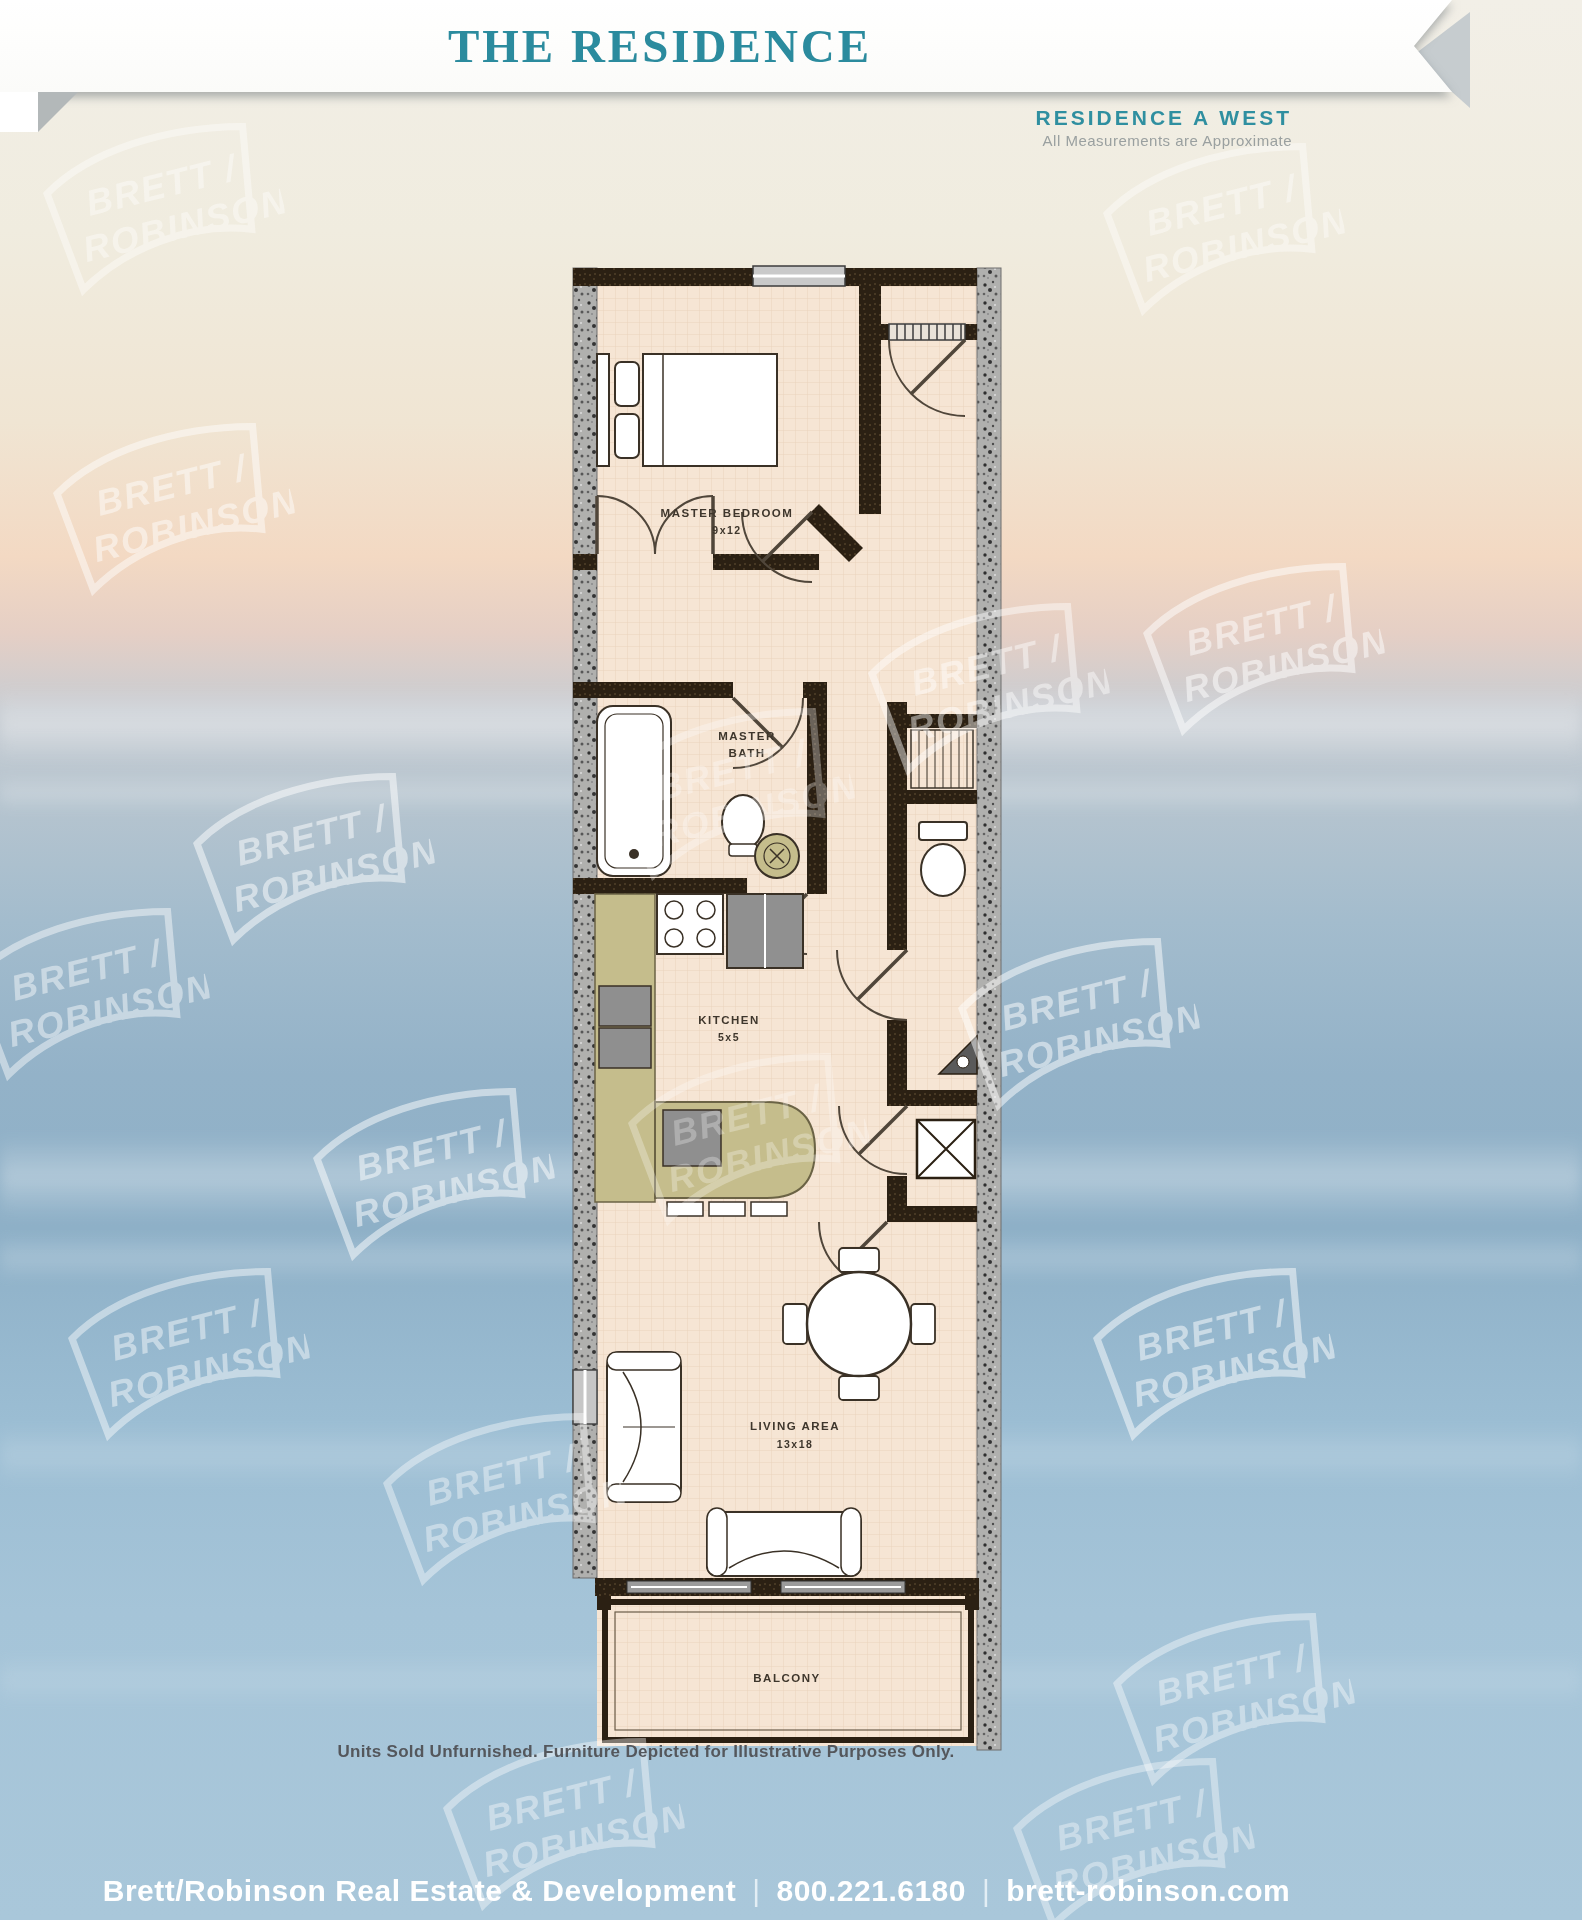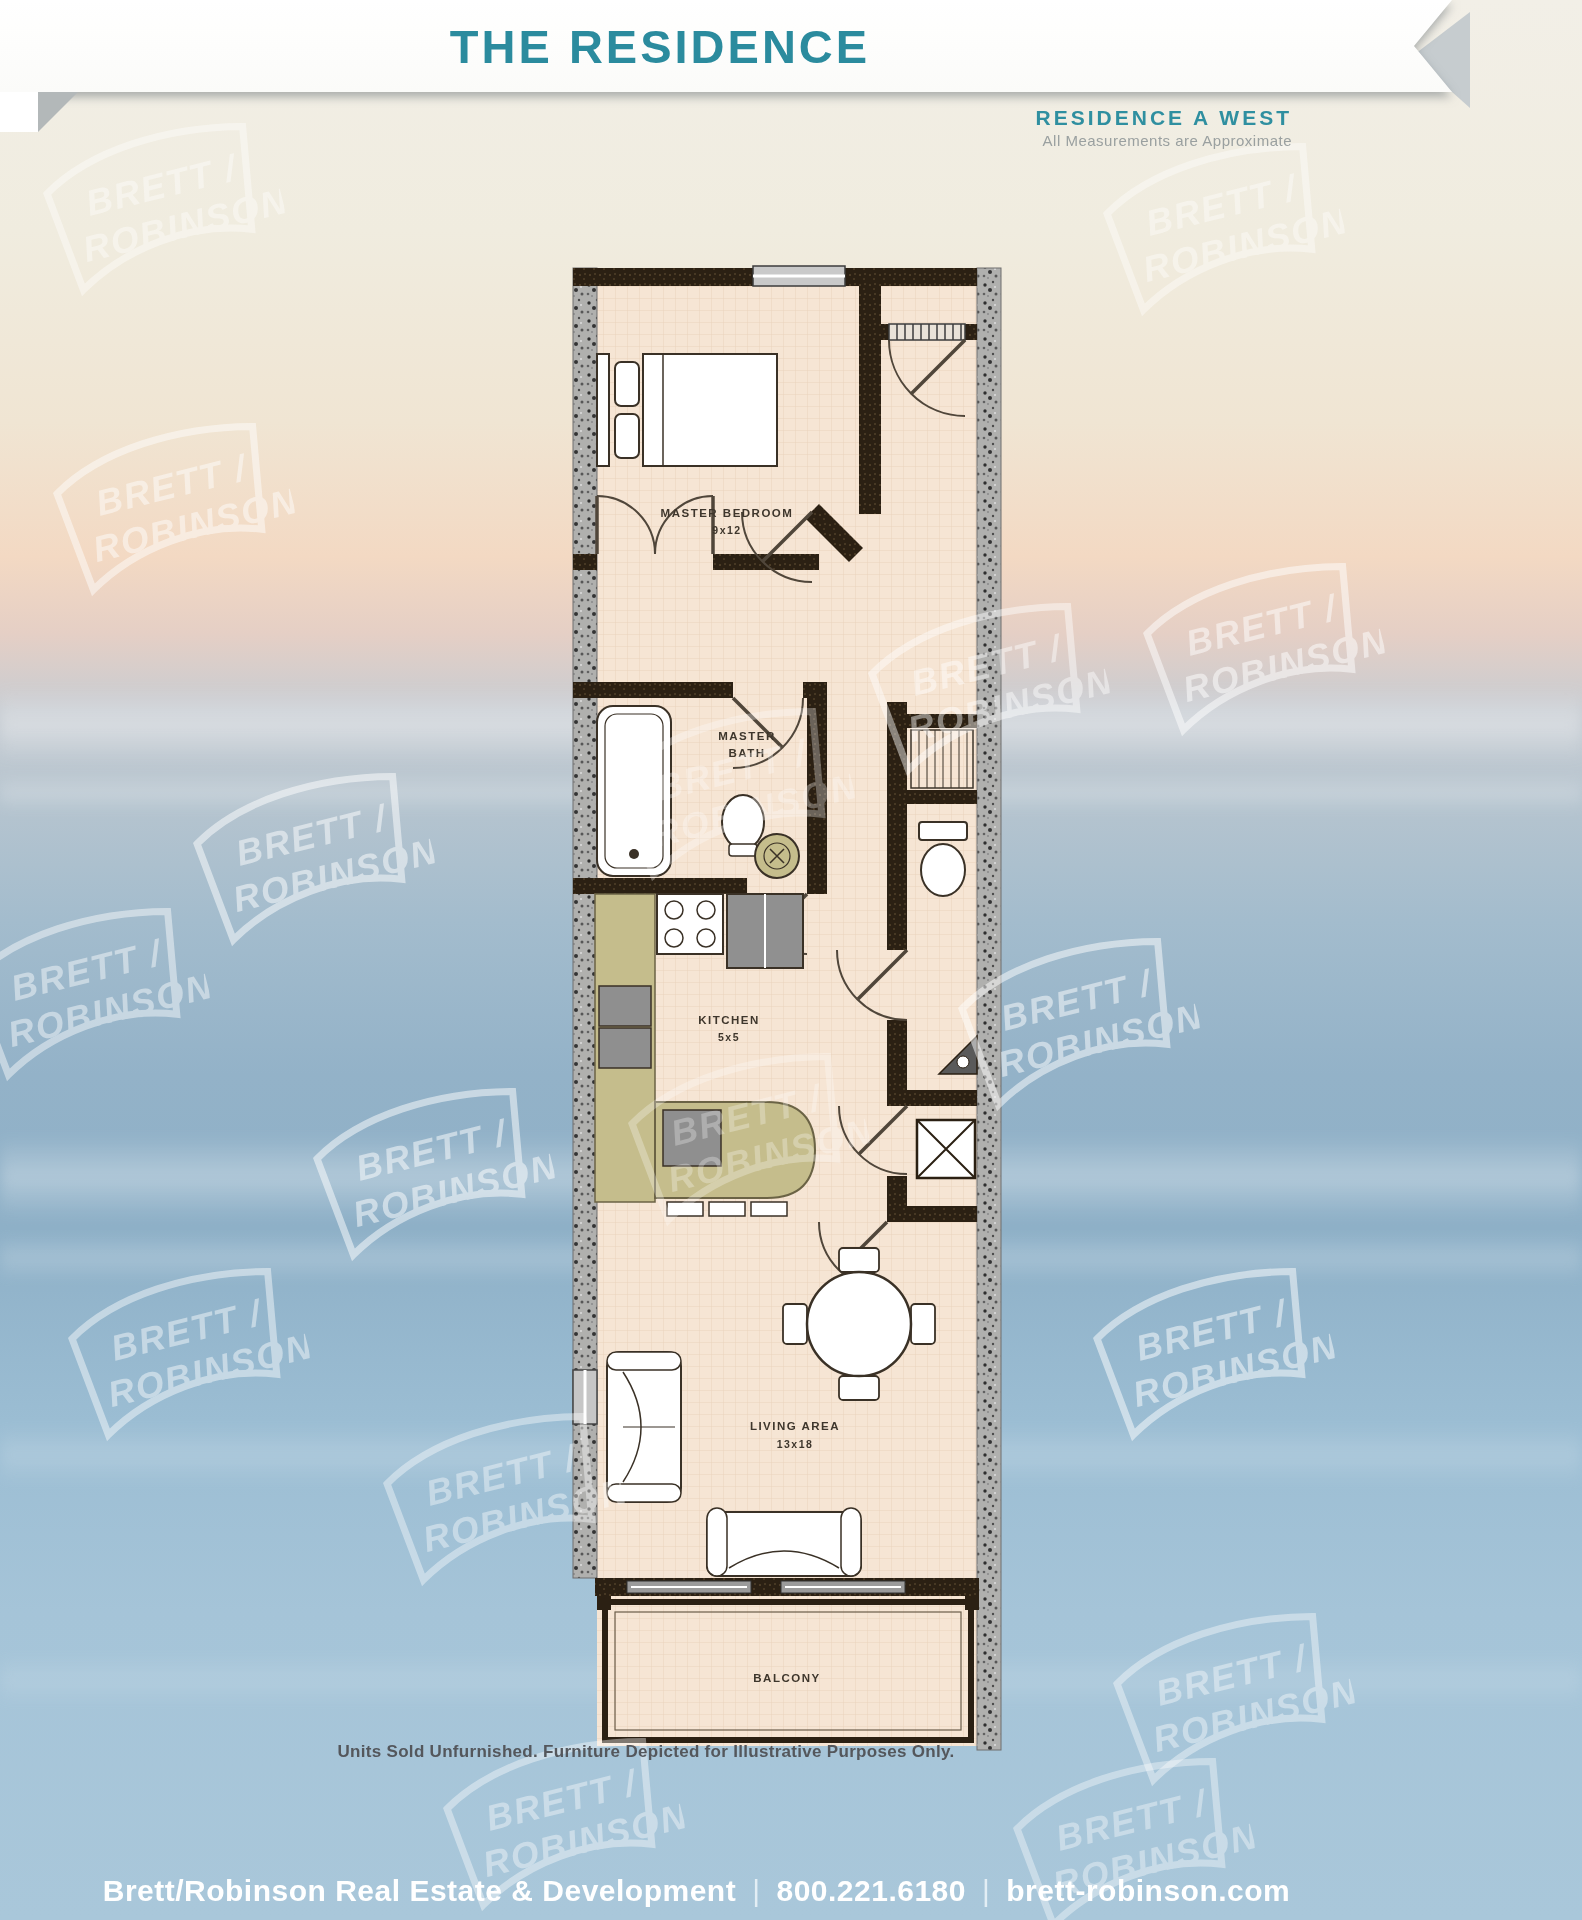--- a/index.html
+++ b/index.html
@@ -18,21 +18,21 @@
   .wm svg{width:100%;height:100%;}
   .wm text{fill:#fff;font-family:"Liberation Sans",sans-serif;font-weight:bold;font-style:italic;letter-spacing:2px;}
   .plan-wrap{position:absolute;left:567px;top:262px;width:440px;height:1500px;z-index:1;}
   .banner-wrap{position:absolute;left:0;top:0;z-index:3;filter:drop-shadow(0 5px 5px rgba(100,110,115,.5));}
   .banner{position:relative;width:1452px;height:92px;background:linear-gradient(180deg,#ffffff,#fbfbf9);
     clip-path:polygon(0 0,1452px 0,1414px 46px,1452px 92px,0 92px);}
   .banner-back{position:absolute;left:1412px;top:12px;width:58px;height:96px;background:#c6cccf;
     clip-path:polygon(0 46%,100% 0,100% 100%);z-index:2;}
   .ribbon-tab{position:absolute;left:0;top:92px;width:38px;height:40px;background:#fff;z-index:3;}
   .ribbon-fold{position:absolute;left:38px;top:92px;width:0;height:0;border-top:40px solid #b3b8b9;border-right:40px solid transparent;z-index:3;}
-  .title{position:absolute;left:0;top:19px;width:1320px;text-align:center;font-size:47px;font-weight:bold;letter-spacing:3px;color:#2b8b9e;}
+  .title{position:absolute;left:0;top:19px;width:1320px;text-align:center;font-size:47px;font-weight:bold;letter-spacing:3px;color:#2b8b9e;font-family:Liberation Serif, serif;}
   .subhead{position:absolute;left:0;top:106px;width:1292px;text-align:right;z-index:3;}
   .plan-name{font-size:21px;font-weight:bold;letter-spacing:3px;color:#2f8fa0;}
   .plan-specs{margin-top:9px;font-size:20px;font-weight:bold;color:#4b4b4b;letter-spacing:.5px;}
   .plan-note{margin-top:2px;font-size:15px;color:#9aa0a0;letter-spacing:.5px;}
   .foot-disclaimer{position:absolute;left:0;top:1742px;width:1292px;text-align:center;font-size:17px;font-weight:bold;color:#54575c;z-index:3;letter-spacing:.3px;}
   .foot-contact{position:absolute;left:0;top:1874px;width:1393px;text-align:center;font-size:30px;font-weight:bold;color:#ffffff;z-index:3;letter-spacing:.5px;}
   .foot-contact .pipe{color:#e3eef5;padding:0 16px;font-weight:normal;}
   svg text.rlabel{font-family:"Liberation Sans",sans-serif;font-weight:bold;fill:#3e362c;letter-spacing:1.5px;text-anchor:middle;}
 </style>
 </head>

